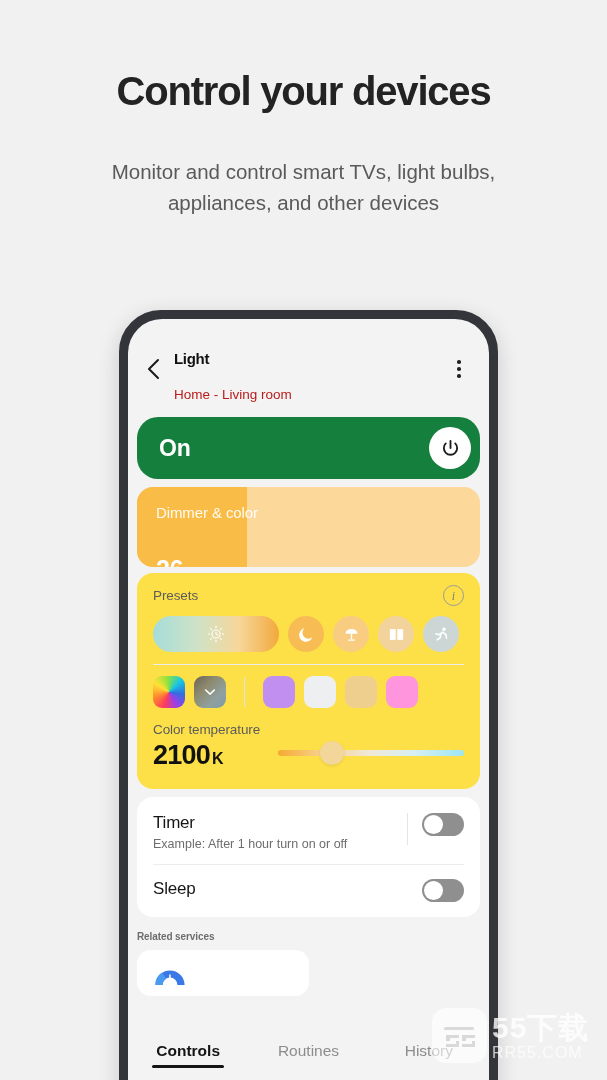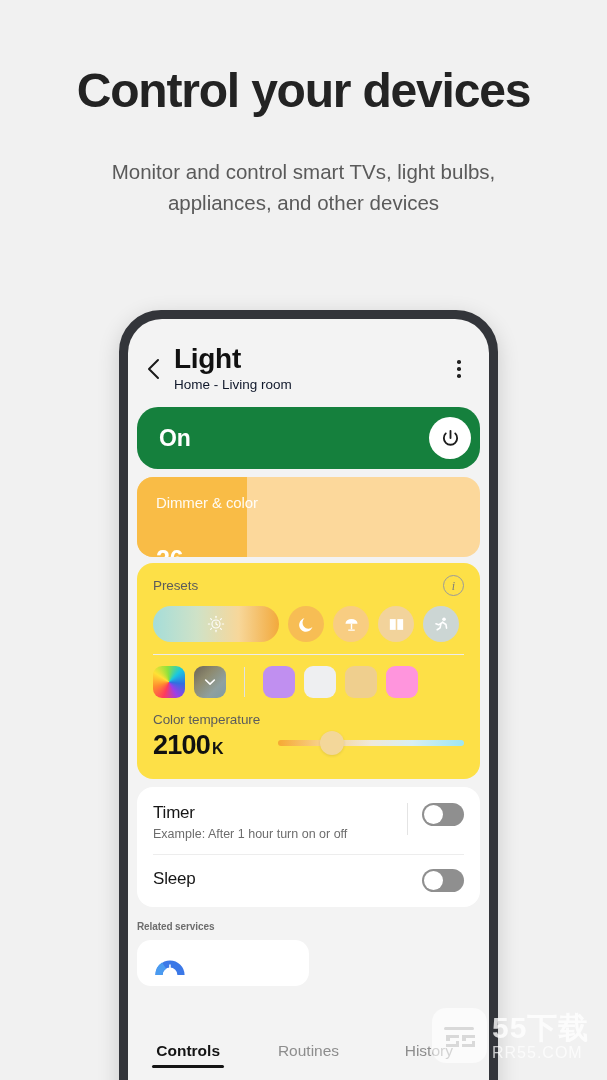--- a/index.html
+++ b/index.html
@@ -14,21 +14,21 @@
     overflow: hidden;
     position: relative;
   }
 
   
   .promo {
     padding-top: 62px;
     text-align: center;
   }
   .promo-title {
-    font-size: 48px;
+    font-size: 40px;
     line-height: 58px;
     font-weight: 700;
     color: #232323;
     letter-spacing: -1.2px;
     margin: 0 auto;
     width: 460px;
   }
   .promo-sub {
     margin: 36px auto 0;
     width: 470px;
@@ -77,30 +77,30 @@
     width: 34px;
     height: 34px;
     display: flex;
     align-items: center;
     justify-content: center;
     margin-top: 6px;
     flex: 0 0 auto;
   }
   .head-text { flex: 1 1 auto; padding-left: 4px; }
   .head-title {
-    font-size: 28px;
+    font-size: 15px;
     font-weight: 700;
     color: #111;
     line-height: 26px;
     letter-spacing: -0.3px;
   }
   .head-sub {
     font-size: 13.5px;
-    color: #0f172a;
-    margin-top: 4px;
+    color: #b91c1c;
+    margin-top: 14px;
     line-height: 17px;
   }
   .more-btn {
     width: 28px; height: 34px;
     display: flex; flex-direction: column;
     align-items: center; justify-content: center;
     gap: 3.5px; margin-top: 6px;
     flex: 0 0 auto;
   }
   .more-btn i {

